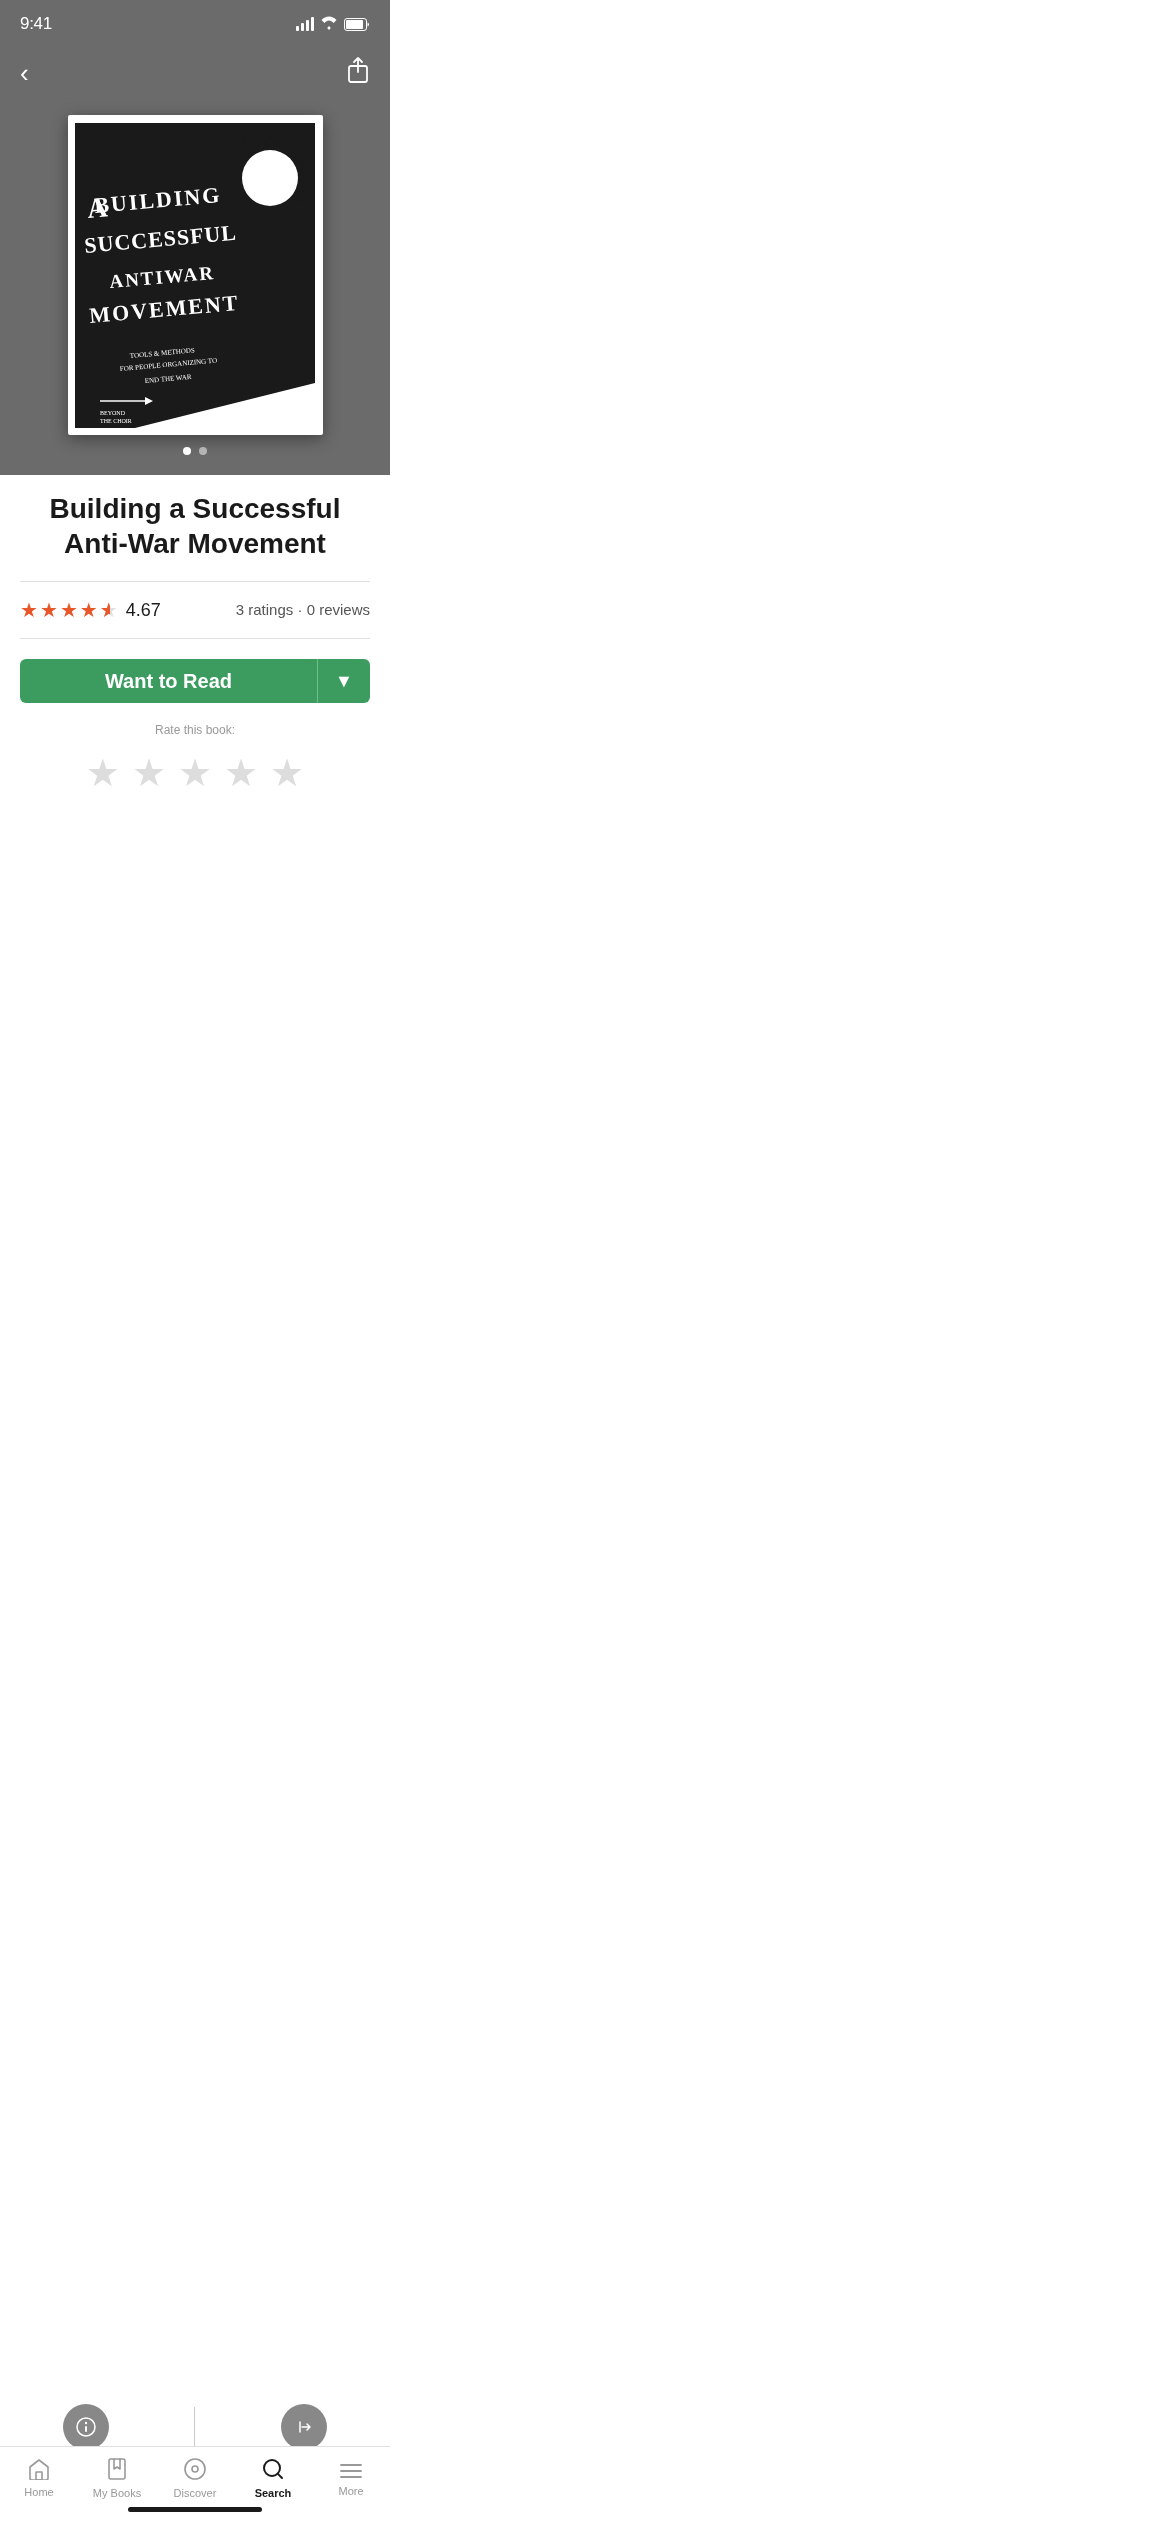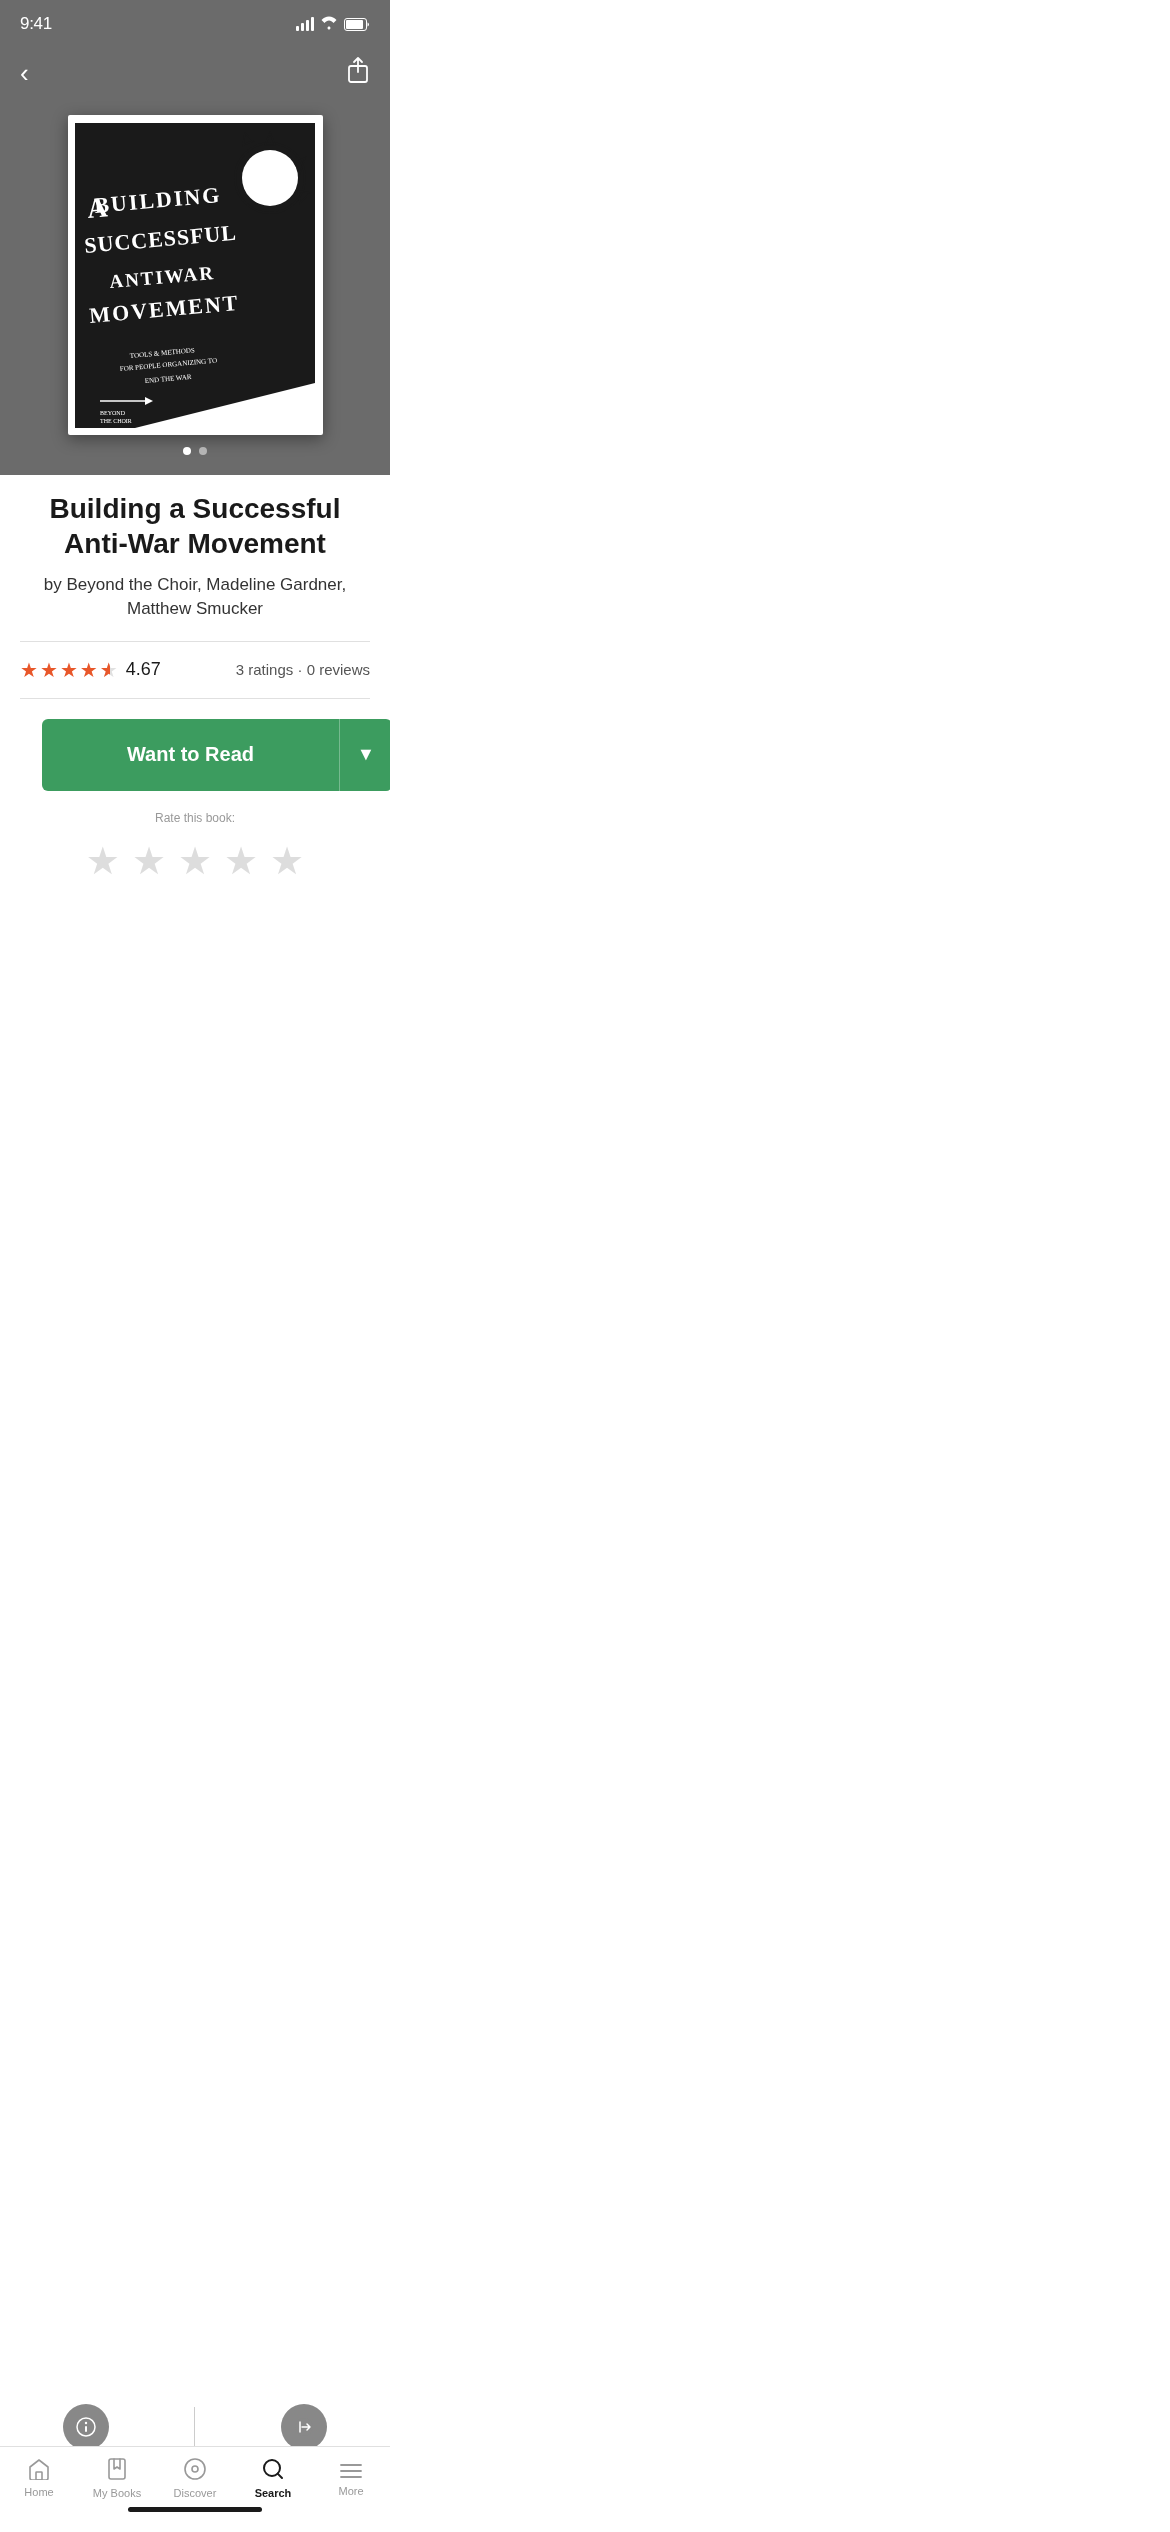--- a/index.html
+++ b/index.html
@@ -183,29 +183,28 @@
       background: #e0e0e0;
       margin: 0 20px;
     }
 
     
     .want-to-read-section {
       padding: 20px 20px 0;
     }
     .want-to-read-btn {
       width: 100%;
-      height: 72px;
+      height: 44px;
       background: #3c9c5f;
       border: none;
       border-radius: 6px;
       display: flex;
       align-items: center;
       overflow: hidden;
       cursor: pointer;
-      margin-left: 22px;
     }
     .wtr-main {
       flex: 1;
       display: flex;
       align-items: center;
       justify-content: center;
       color: #fff;
       font-size: 20px;
       font-weight: 600;
     }
@@ -403,21 +402,20 @@
   </div>
 
   <div class="pagination-dots">
     <div class="dot dot-active"></div>
     <div class="dot dot-inactive"></div>
   </div>
 </div>
 
 <div class="book-info">
   <h1 class="book-title">Building a Successful Anti-War Movement</h1>
-  <p class="book-author">by Beyond the Choir, Madeline Gardner, Matthew Smucker</p>
 </div>
 
 <div class="divider"></div>
 
 <div class="ratings-row">
   <div class="stars-left">
     <div class="stars-display">
       <span class="star-filled">★</span>
       <span class="star-filled">★</span>
       <span class="star-filled">★</span>

